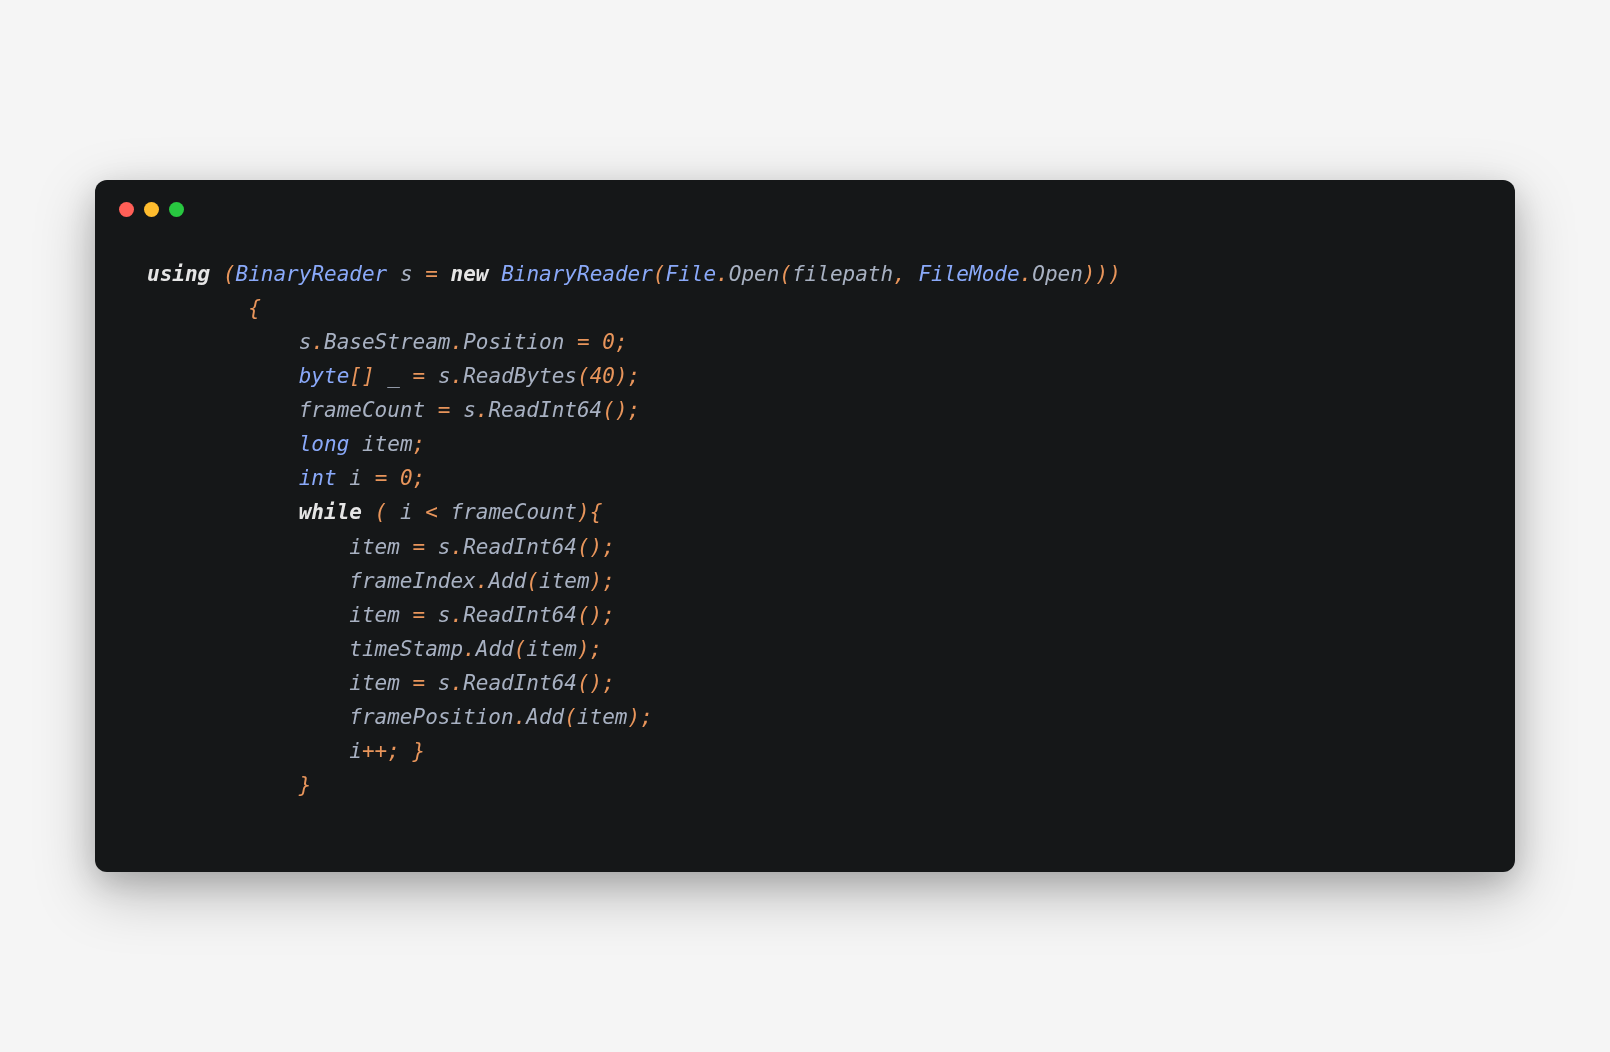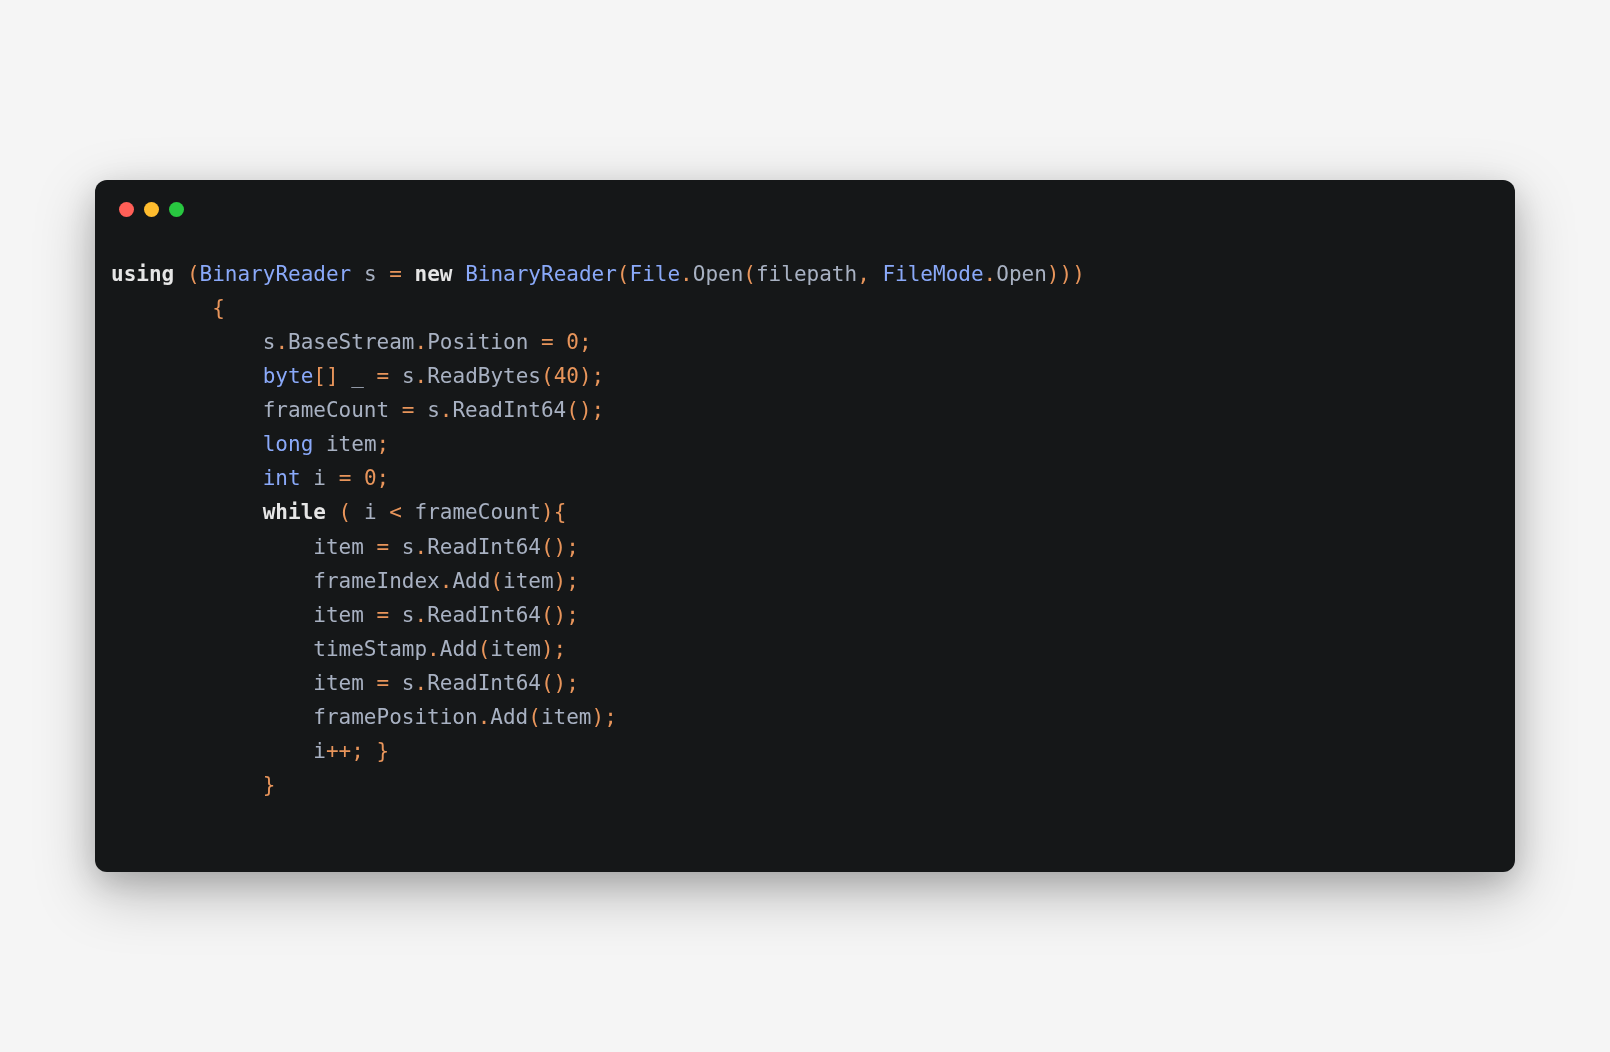--- a/index.html
+++ b/index.html
@@ -28,24 +28,25 @@
     }
     .dot {
       width: 15px;
       height: 15px;
       border-radius: 50%;
     }
     .dot.red { background: #ff5f57; }
     .dot.yellow { background: #febc2e; }
     .dot.green { background: #28c840; }
     .code-area {
-      padding: 30px 36px 70px 16px;
+      padding: 30px 36px 70px 52px;
       font-family: ui-monospace, SFMono-Regular, 'SF Mono', Menlo, Consolas, monospace;
       font-size: 21px;
       line-height: 1.62;
+      font-style: italic;
       font-weight: 500;
       white-space: pre;
       color: #a8b1c2;
       overflow-x: auto;
     }
     .tok-keyword { color: #e6e6e6; font-weight: 600; }
     .tok-type { color: #8aa9f9; }
     .tok-var { color: #a8b1c2; }
     .tok-prop { color: #a8b1c2; }
     .tok-method { color: #a8b1c2; }

